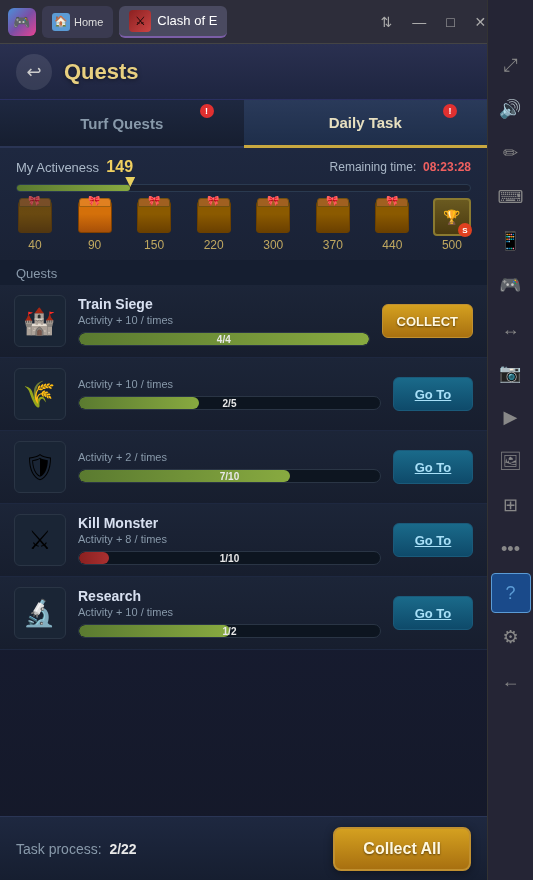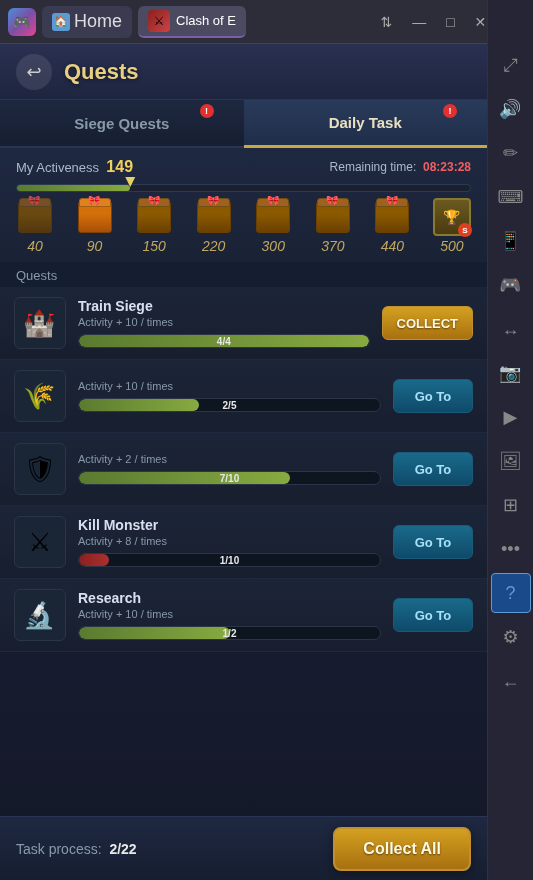--- a/index.html
+++ b/index.html
@@ -47,21 +47,21 @@
       height: 18px;
       background: #5b9bd5;
       border-radius: 3px;
       display: flex;
       align-items: center;
       justify-content: center;
       font-size: 11px;
     }
     .taskbar-home-label {
       color: #ddd;
-      font-size: 18px;
+      font-size: 11px;
     }
     .taskbar-game-btn {
       display: flex;
       align-items: center;
       gap: 6px;
       background: #4a4a60;
       border-radius: 6px;
       padding: 4px 10px;
       height: 32px;
       cursor: pointer;
@@ -280,22 +280,21 @@
     .reward-icon {
       width: 38px;
       height: 38px;
       position: relative;
       display: flex;
       align-items: center;
       justify-content: center;
     }
     .gift-label {
       color: #c0a860;
-      font-size: 14px;
-      font-style: italic;
+      font-size: 12px;
     }
     .special-chest {
       width: 38px;
       height: 38px;
       background: linear-gradient(180deg, #6a5a20 0%, #4a3a10 100%);
       border: 2px solid #8a7a30;
       border-radius: 4px;
       display: flex;
       align-items: center;
       justify-content: center;
@@ -410,20 +409,21 @@
     .btn-collect {
       background: linear-gradient(180deg, #d4a020 0%, #a87010 100%);
       color: #fff8e0;
       border: 1px solid #c09030;
       text-shadow: 0 1px 2px rgba(0,0,0,0.5);
     }
     .btn-goto {
       background: linear-gradient(180deg, #1a6a8a 0%, #0e4a6a 100%);
       color: #a8e0f8;
       border: 1px solid #1a5a7a;
+      text-decoration: underline;
     }
 
     
     .bottom-bar {
       position: absolute;
       bottom: 0;
       left: 0;
       width: 487px;
       height: 64px;
       background: linear-gradient(180deg, #1e2840 0%, #161e30 100%);
@@ -503,21 +503,21 @@
 
   <div class="quests-header">
     <div class="back-btn">
       <span>↩</span>
     </div>
     <span class="quests-title">Quests</span>
   </div>
 
   <div class="tabs-container">
     <div class="tab inactive">
-      <span>Siege Quests</span>
+      <span>Turf Quests</span>
       <span class="tab-badge">!</span>
     </div>
     <div class="tab active">
       <span>Daily Task</span>
       <span class="tab-badge">!</span>
     </div>
   </div>
 
   <div class="activity-section">
     <div class="activity-row">

